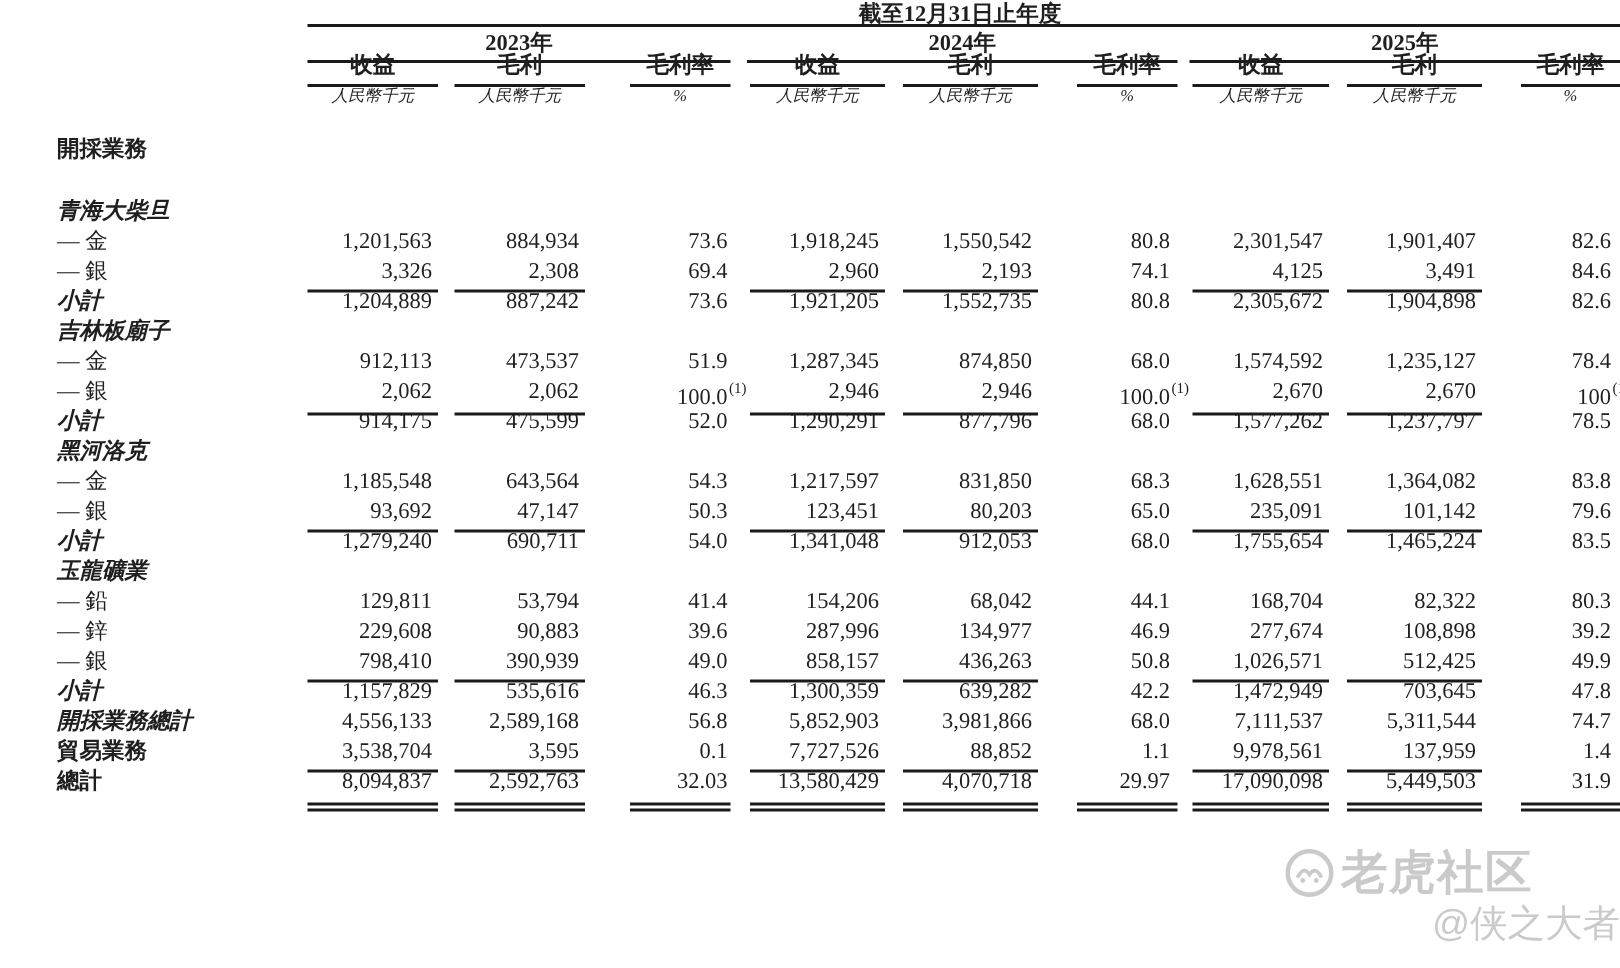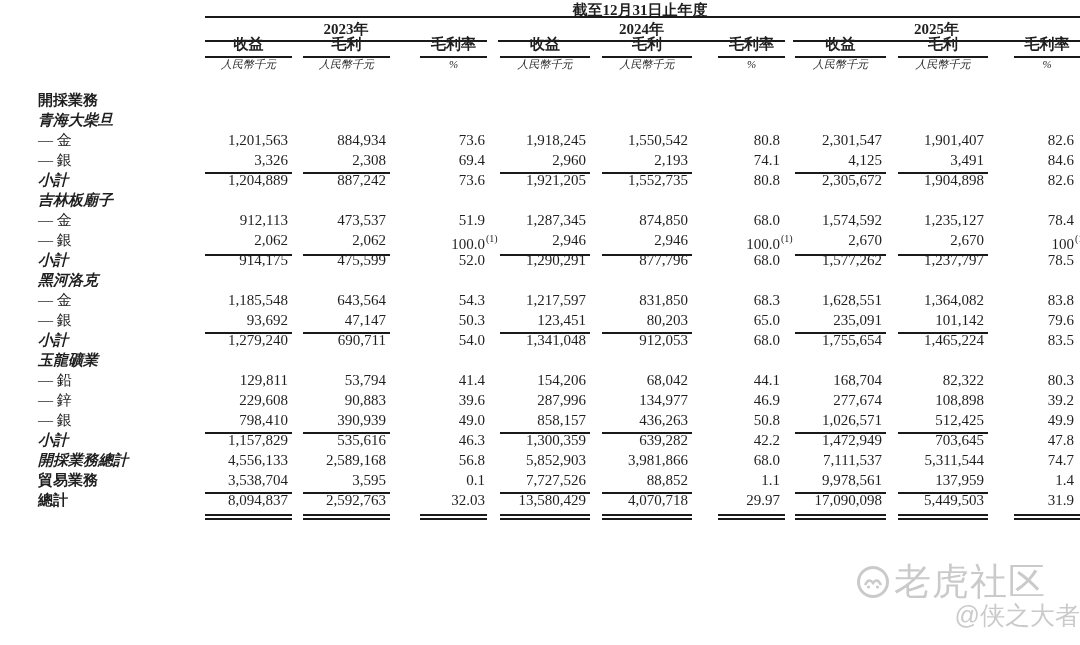--- a/index.html
+++ b/index.html
@@ -45,21 +45,21 @@
   .u .in{border-bottom:2px solid #1a1a1a;}
   .dbl .in::after{
     content:"";position:absolute;left:0;right:0;top:calc(100% + 2px);height:6px;
     box-sizing:border-box;border-top:2px solid #1a1a1a;border-bottom:2px solid #1a1a1a;
   }
   .fnw{display:inline-block;width:0;overflow:visible;white-space:nowrap;}
   sup.fn{font-size:10px;position:relative;top:-1px;left:1px;white-space:nowrap;}
   
   #wm{position:absolute;right:-6px;top:563px;width:230px;height:75px;opacity:.55;color:#9f9f9f;pointer-events:none;z-index:5;}
   #wm .line1{display:flex;align-items:center;gap:4px;height:38px;}
-  #wm .brand{font-size:37px;font-weight:400;letter-spacing:1px;font-family:"Liberation Sans","DejaVu Sans",sans-serif;}
+  #wm .brand{font-size:31px;font-weight:700;letter-spacing:1px;font-family:"Liberation Sans","DejaVu Sans",sans-serif;}
   #wm .handle{font-size:25px;margin-top:-2px;text-align:right;padding-right:6px;font-family:"Liberation Sans","DejaVu Sans",sans-serif;}
   #wm svg{display:block;}
 </style>
 </head>
 <body>
 
 <div id="page">
 
   <div>
     <div class="row title-row">
@@ -140,21 +140,21 @@
       <div class="c c9 unit">
           <div class="in">%</div>
         </div>
     </div>
   </div>
 
   <div id="tbody">
       <div class="row" style="margin-top: 16px;">
         <div class="c c0 b">開採業務</div>
       </div>
-      <div class="row" style="">
+      <div class="row" style="margin-top: 21px;">
         <div class="c c0 bi">青海大柴旦</div>
       </div>
       <div class="row">
         <div class="c c0">— 金</div>
         <div class="c c1">
           <div class="in"><span>1,201,563</span></div>
         </div>
         <div class="c c2">
           <div class="in"><span>884,934</span></div>
         </div>

